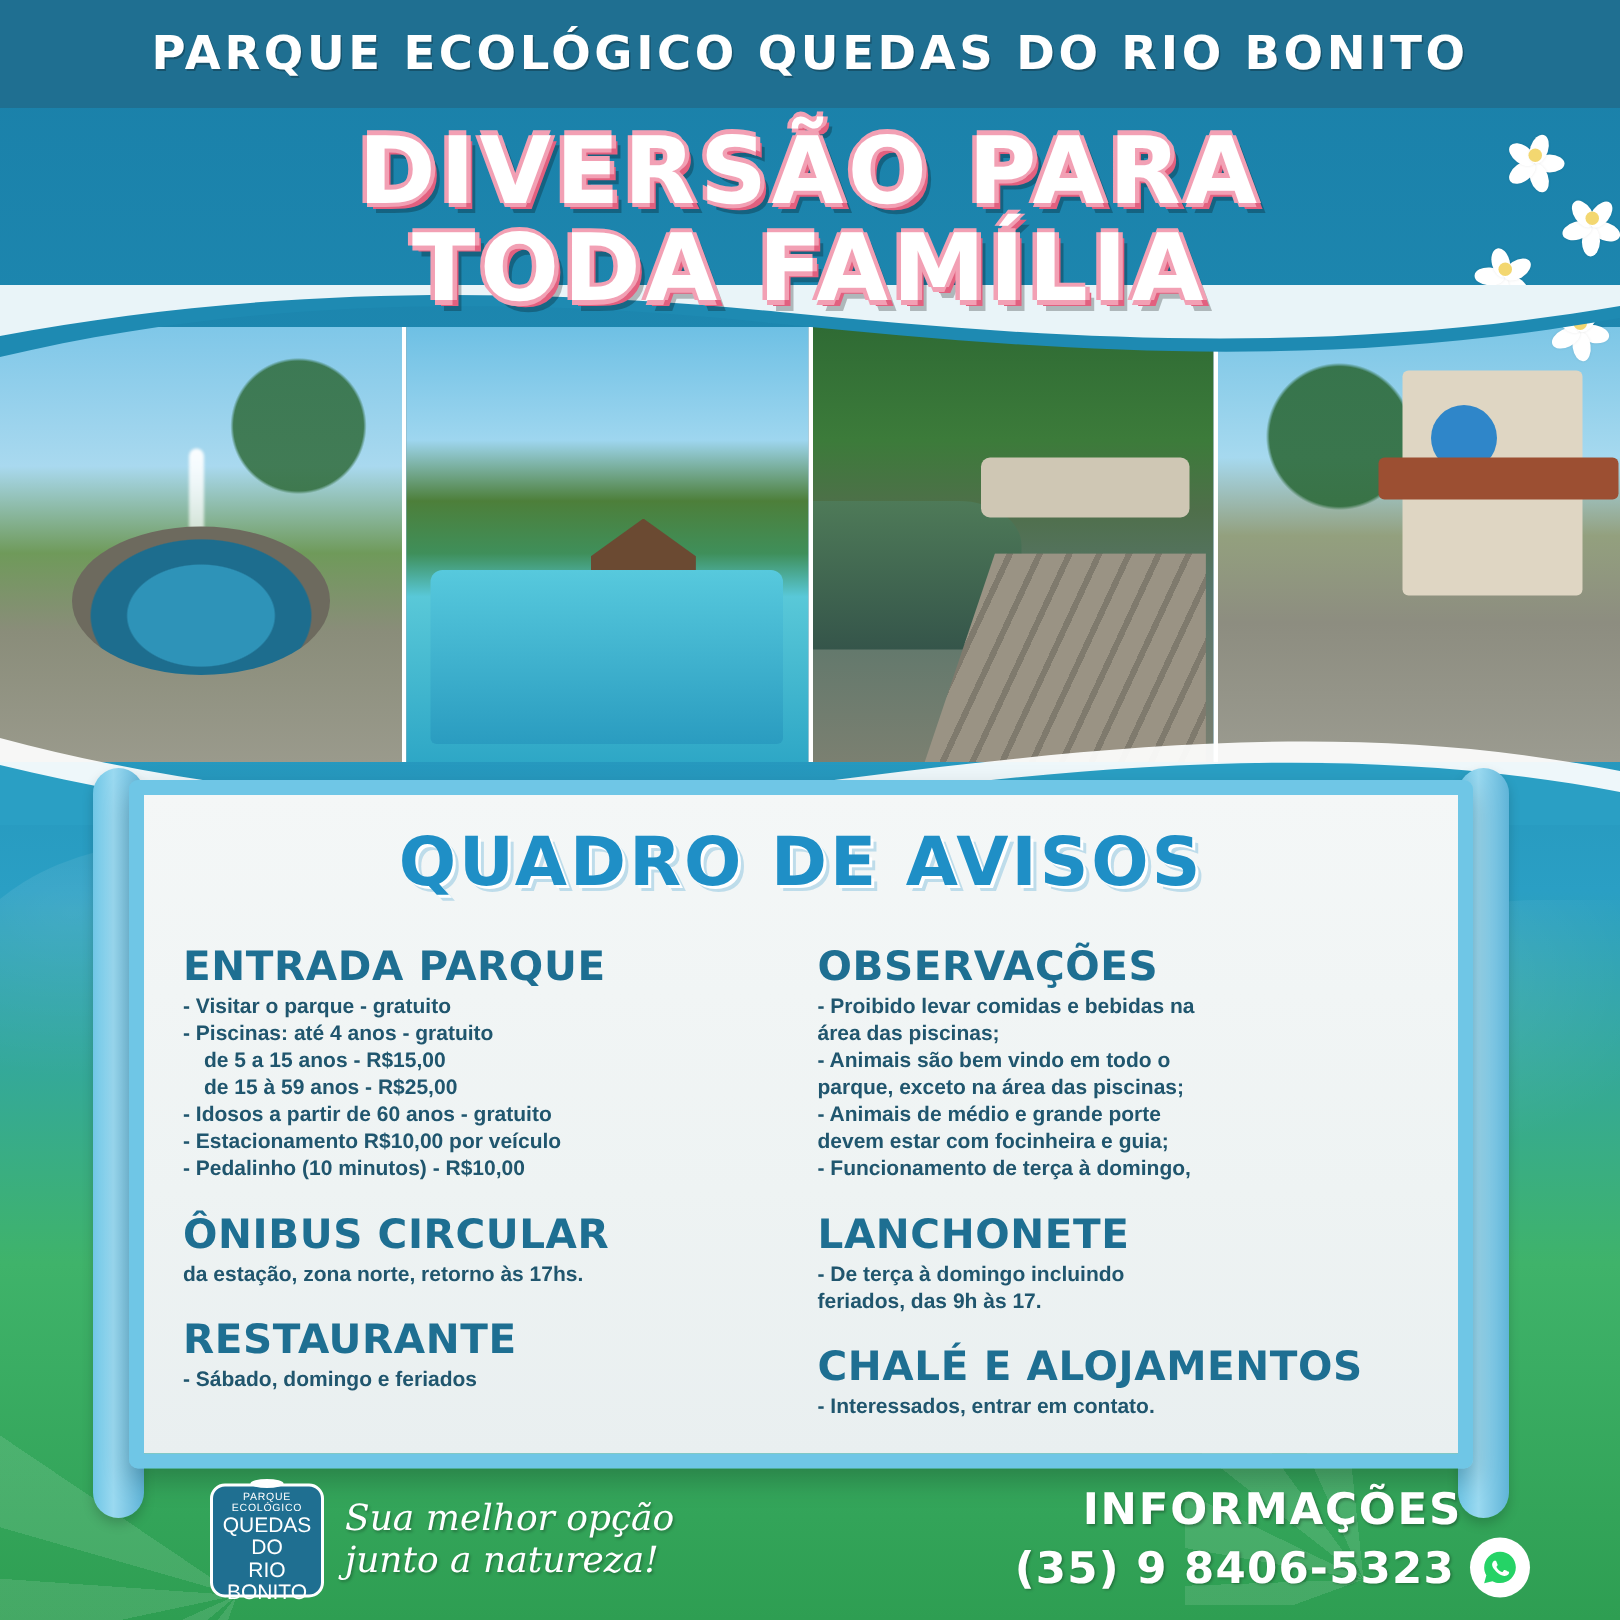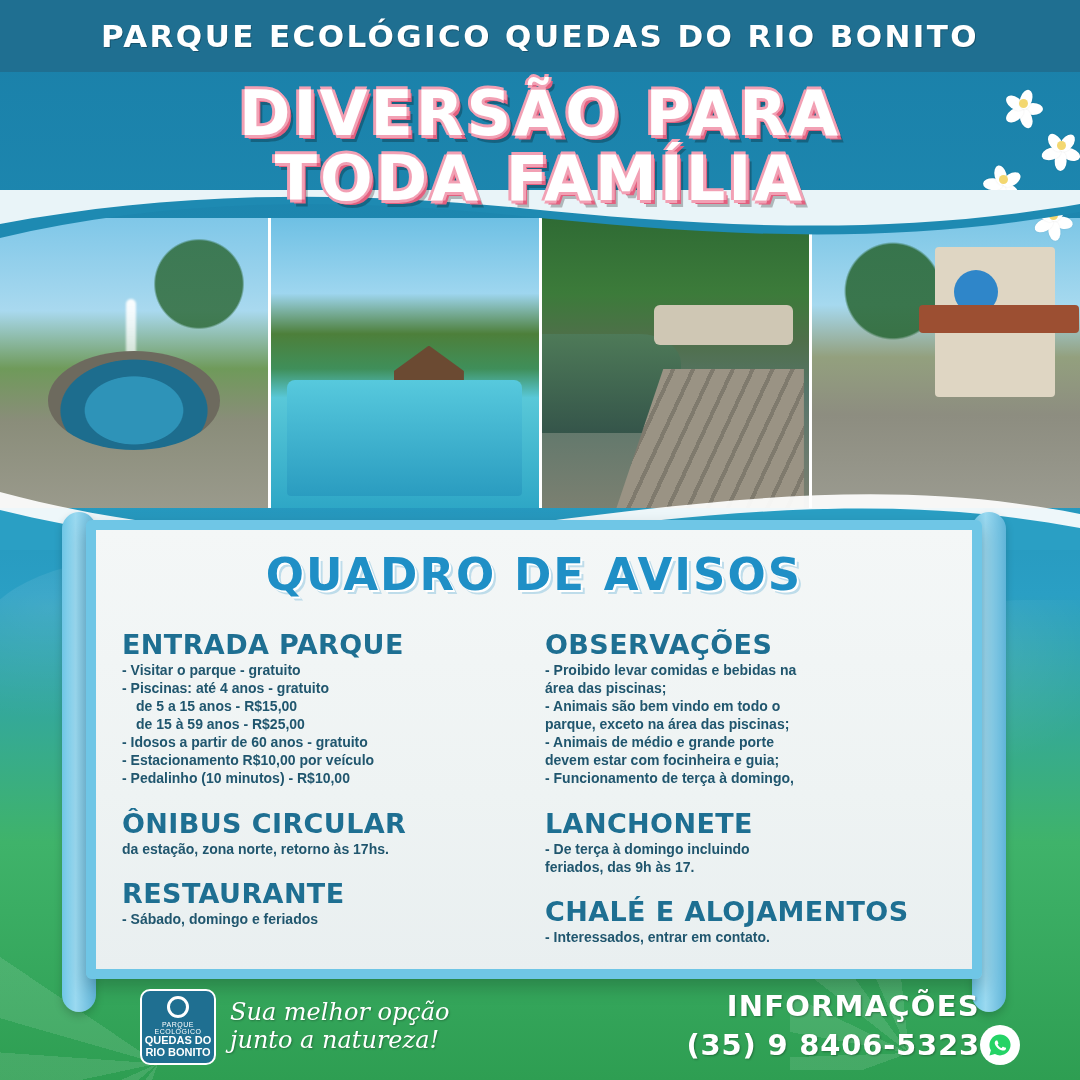--- a/index.html
+++ b/index.html
@@ -231,40 +231,40 @@
     width: 76px; height: 76px; border-radius: 10px;
     background: #1f6f91;
     display: flex; flex-direction: column; align-items: center; justify-content: center;
     color: #fff; text-align: center; line-height: 1.05;
     border: 2px solid #ffffff;
   }
   .brand-logo .ring {
     width: 22px; height: 22px; border: 3px solid #ffffff; border-radius: 50%; margin-bottom: 3px;
   }
   .brand-logo .t1 { font-size: 7px; letter-spacing: .5px; }
-  .brand-logo .t2 { font-size: 11px; font-weight: 700; }
+  .brand-logo .t2 { font-size: 14px; font-weight: 400; }
   .tagline {
     margin-left: 14px;
     font-family: "DejaVu Serif", serif;
     font-style: italic;
     font-size: 24px;
     color: #ffffff;
     line-height: 1.15;
     text-shadow: 1px 1px 2px rgba(0,0,0,.28);
   }
   .info {
     margin-left: auto; margin-right: 60px; text-align: center; color: #ffffff;
     display: flex; flex-direction: column; align-items: center;
   }
   .info .label {
     font-family: "DejaVu Sans", sans-serif;
     font-size: 29px; font-weight: 700; letter-spacing: 1.2px;
     text-shadow: 1px 1px 2px rgba(0,0,0,.3);
   }
-  .info .phone-row { display: flex; align-items: center; margin-top: 2px; }
+  .info .phone-row { display: flex; align-items: center; gap: 10px; margin-top: 2px; }
   .info .phone {
     font-family: "DejaVu Sans", sans-serif;
     font-size: 29px; font-weight: 700; letter-spacing: .8px;
     text-shadow: 1px 1px 2px rgba(0,0,0,.3);
   }
   .wa {
     width: 40px; height: 40px; border-radius: 50%;
     background: #ffffff; display: flex; align-items: center; justify-content: center;
   }
 </style>

